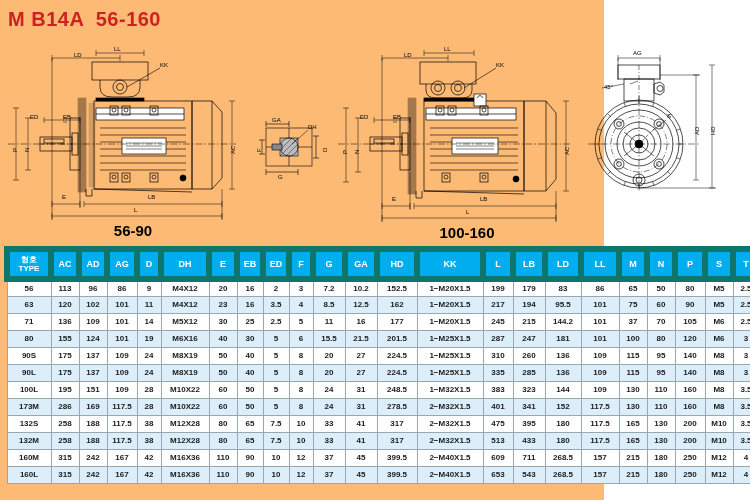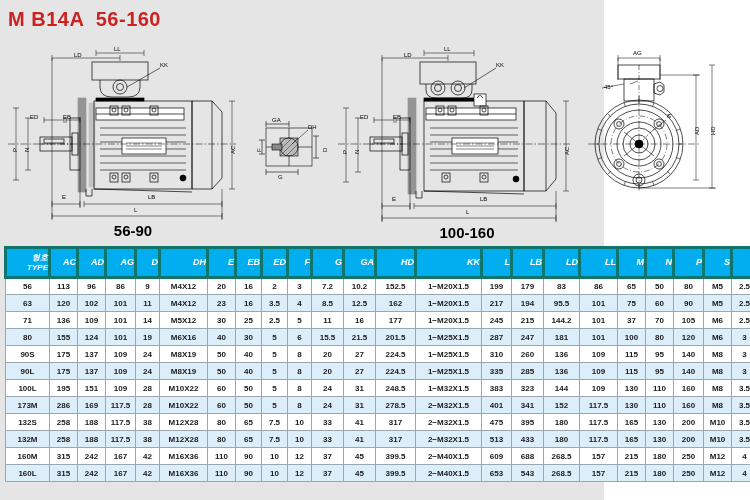--- a/index.html
+++ b/index.html
@@ -6,21 +6,21 @@
   html, body {
     margin: 0; padding: 0;
     width: 750px; height: 500px;
     background: #ffffff;
     font-family: "Liberation Sans", sans-serif;
     overflow: hidden;
   }
   #page {
     position: relative;
     width: 604px; height: 500px;
-    background: #e5e5e5;
+    background: #fdba74;
   }
 
   
   #title {
     position: absolute;
     left: 8px; top: 8px;
     font-size: 20px;
     font-weight: bold;
     color: #cc2222;
     letter-spacing: 0.5px;
@@ -62,25 +62,24 @@
     table-layout: fixed;
     width: 742px;
     font-size: 8px;
   }
   #spec-table th {
     background: #00aeef;
     color: #ffffff;
     font-weight: bold;
     font-size: 9px;
     height: 30px;
-    border: 3px solid #0f766e;
-    text-align: right;
+    border: 6px solid #0f766e;
+    text-align: center;
     padding: 0;
     line-height: 1.15;
-    font-style: italic;
   }
   #spec-table th.type-head {
     font-size: 8px;
   }
   #spec-table td {
     border: 1px solid #9aa7b0;
     text-align: center;
     height: 17px;
     padding: 0 1px;
     color: #1a1a1a;
@@ -778,21 +777,21 @@
           <td>M16X36</td>
           <td>110</td>
           <td>90</td>
           <td>10</td>
           <td>12</td>
           <td>37</td>
           <td>45</td>
           <td>399.5</td>
           <td>2−M40X1.5</td>
           <td>609</td>
-          <td>688</td>
+          <td>711</td>
           <td>268.5</td>
           <td>157</td>
           <td>215</td>
           <td>180</td>
           <td>250</td>
           <td>M12</td>
           <td>4</td>
         </tr>
         <tr class="alt">
           <td class="type-cell">160L</td>

